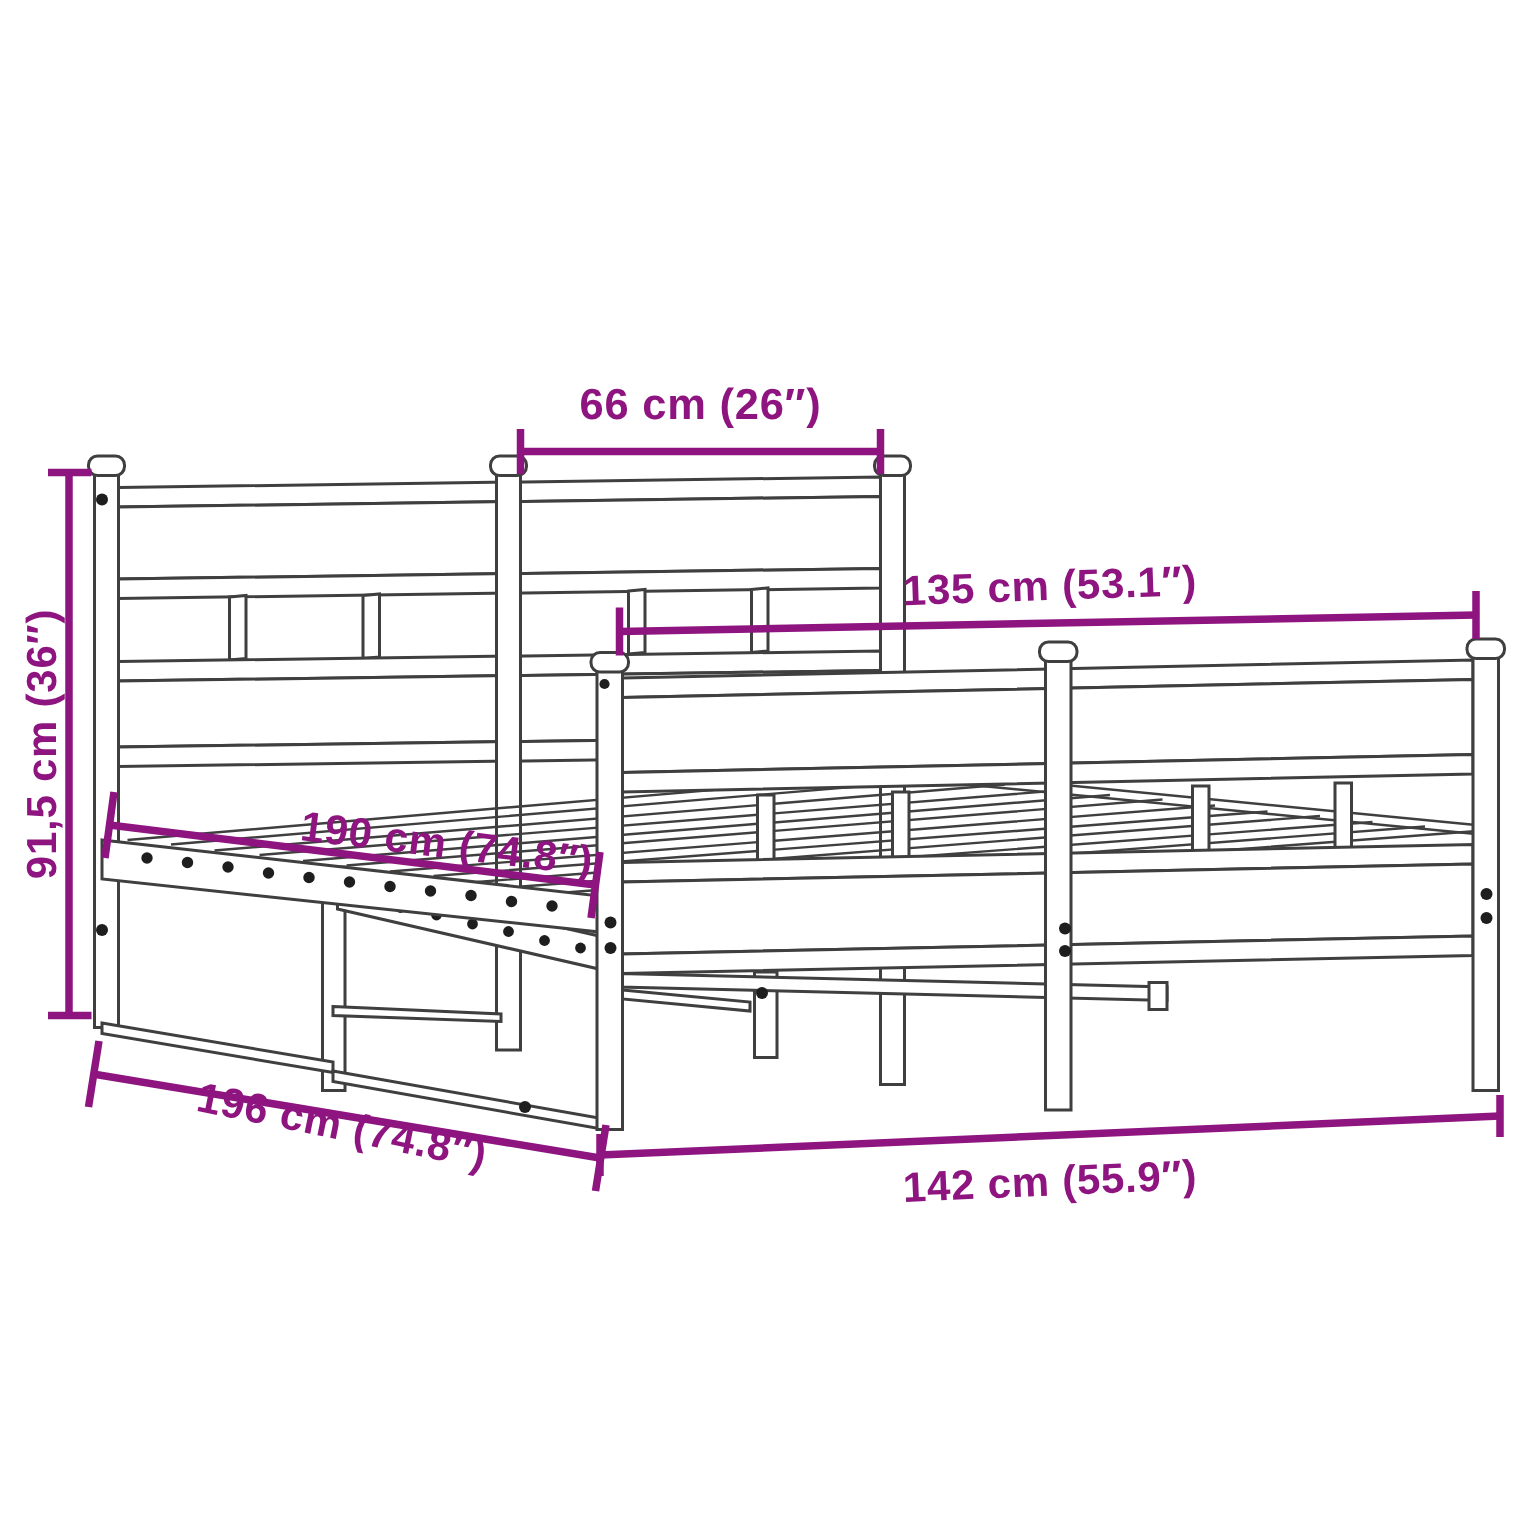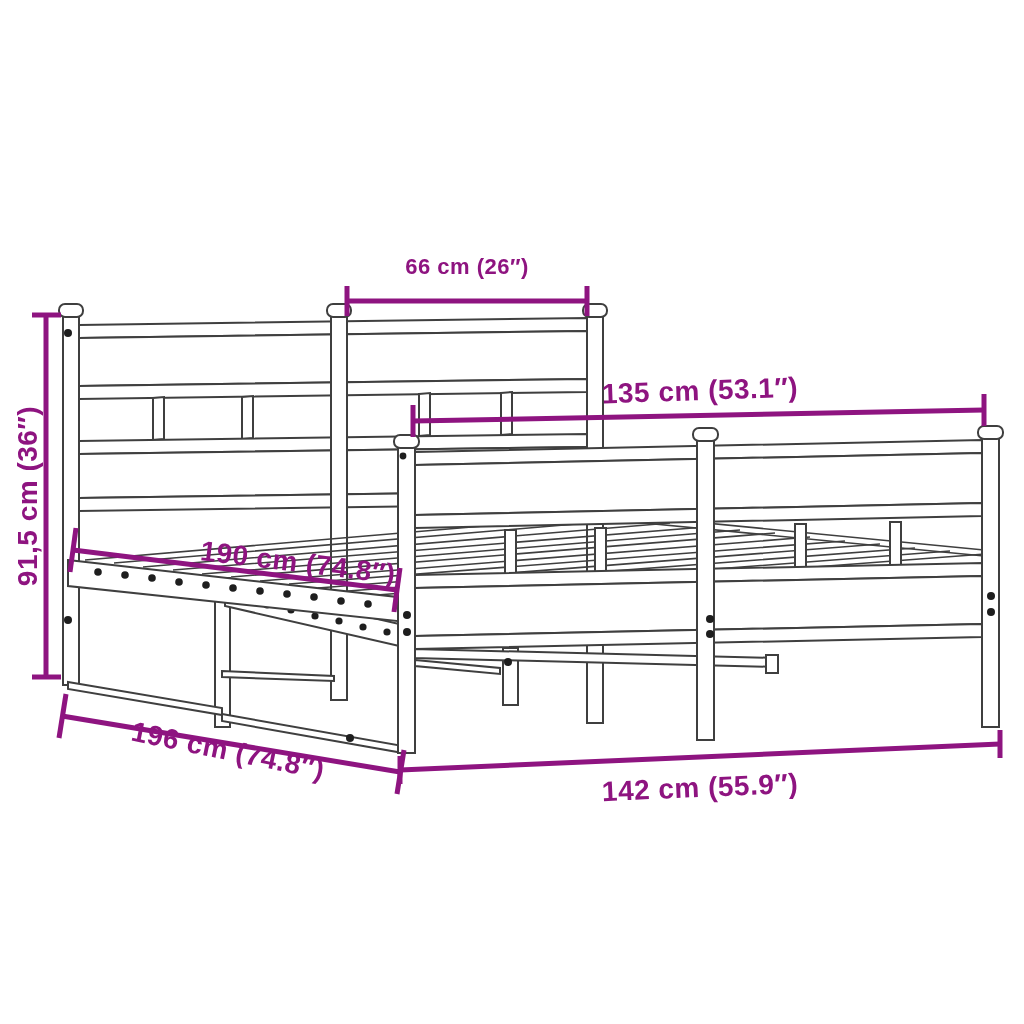--- a/index.html
+++ b/index.html
@@ -150,21 +150,21 @@
       <line class="dimline" x1="66" y1="694" x2="59" y2="738"></line>
       <line class="dimline" x1="404" y1="750" x2="397" y2="794"></line>
     </g>
     <g>
       <line class="dimline" x1="400" y1="770" x2="1000" y2="744"></line>
       <line class="dimline" x1="400" y1="756" x2="400" y2="784"></line>
       <line class="dimline" x1="1000" y1="730" x2="1000" y2="758"></line>
     </g>
   </svg>
 
-  <div class="dim-label" style="left:347px;top:256px;width:240px;font-size:22px;">66 cm (26″)</div>
+  <div class="dim-label" style="left:347px;top:256px;width:240px;font-size:29px;">66 cm (26″)</div>
 
   <div class="dim-label" style="left:550px;top:377px;width:300px;transform:rotate(-2deg);">135 cm (53.1″)</div>
 
   <div class="dim-label" style="left:-102px;top:482px;width:260px;transform:rotate(-90deg);">91,5 cm (36″)</div>
 
   <div class="dim-label" style="left:178px;top:549px;width:240px;transform:rotate(7deg);">190 cm (74.8″)</div>
 
   <div class="dim-label" style="left:108px;top:737px;width:240px;transform:rotate(11.5deg);">196 cm (74.8″)</div>
 
   <div class="dim-label" style="left:550px;top:774px;width:300px;transform:rotate(-2.5deg);">142 cm (55.9″)</div>

